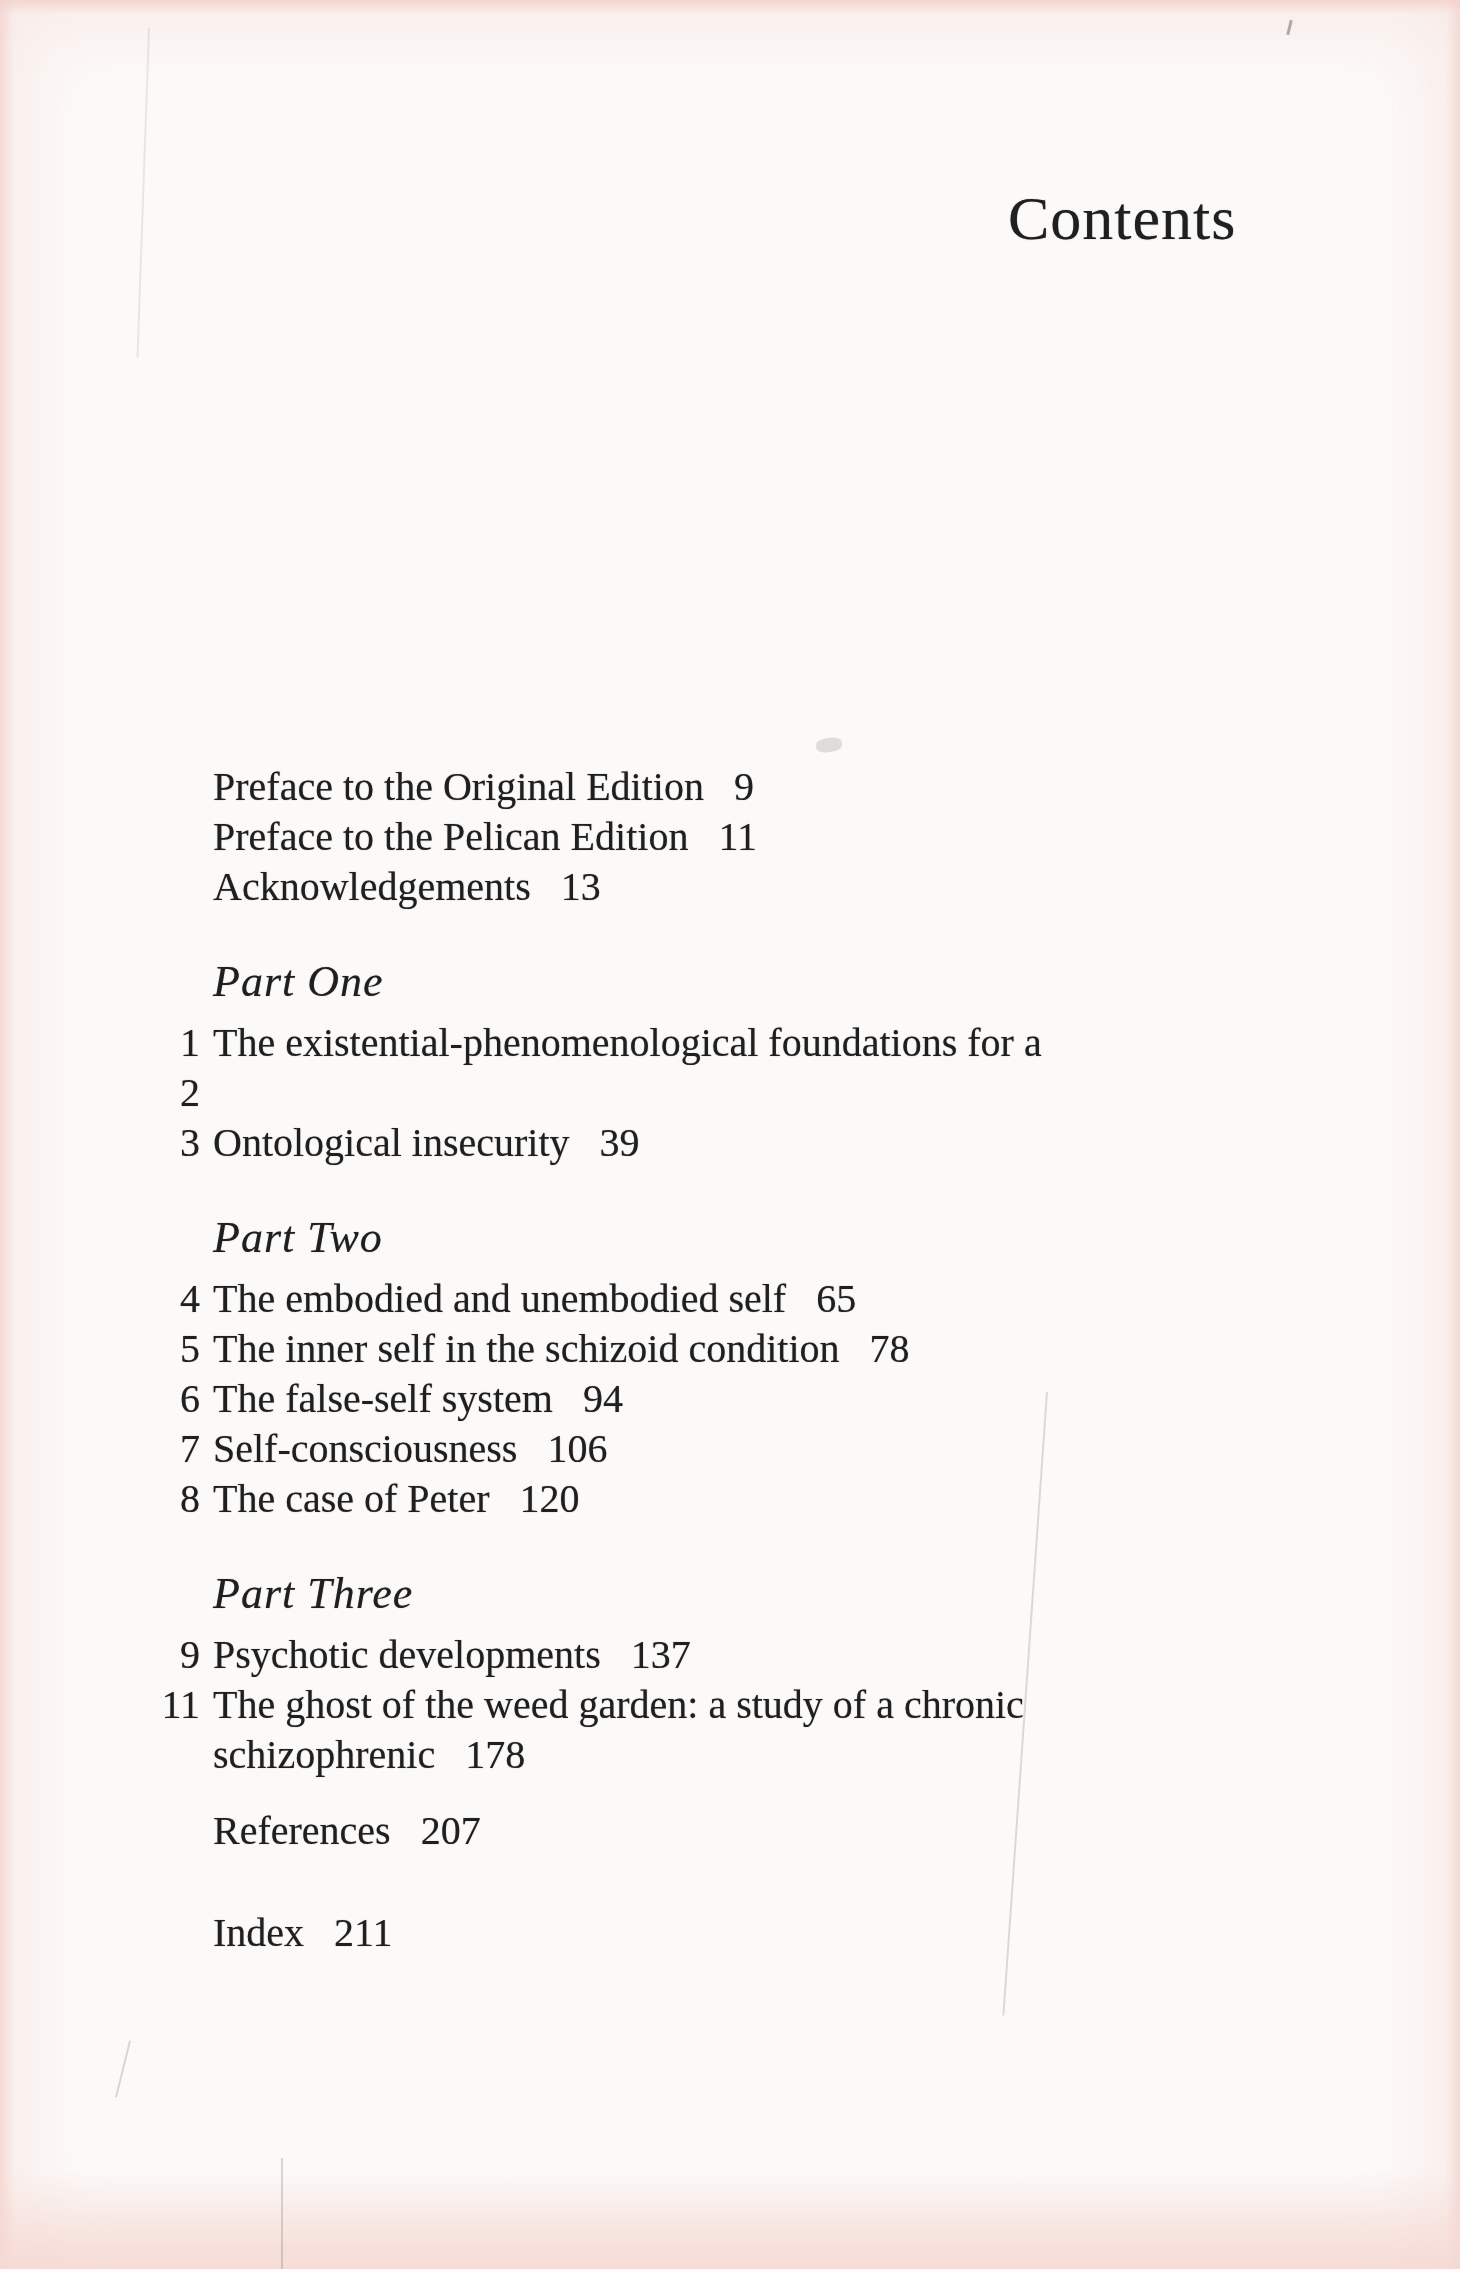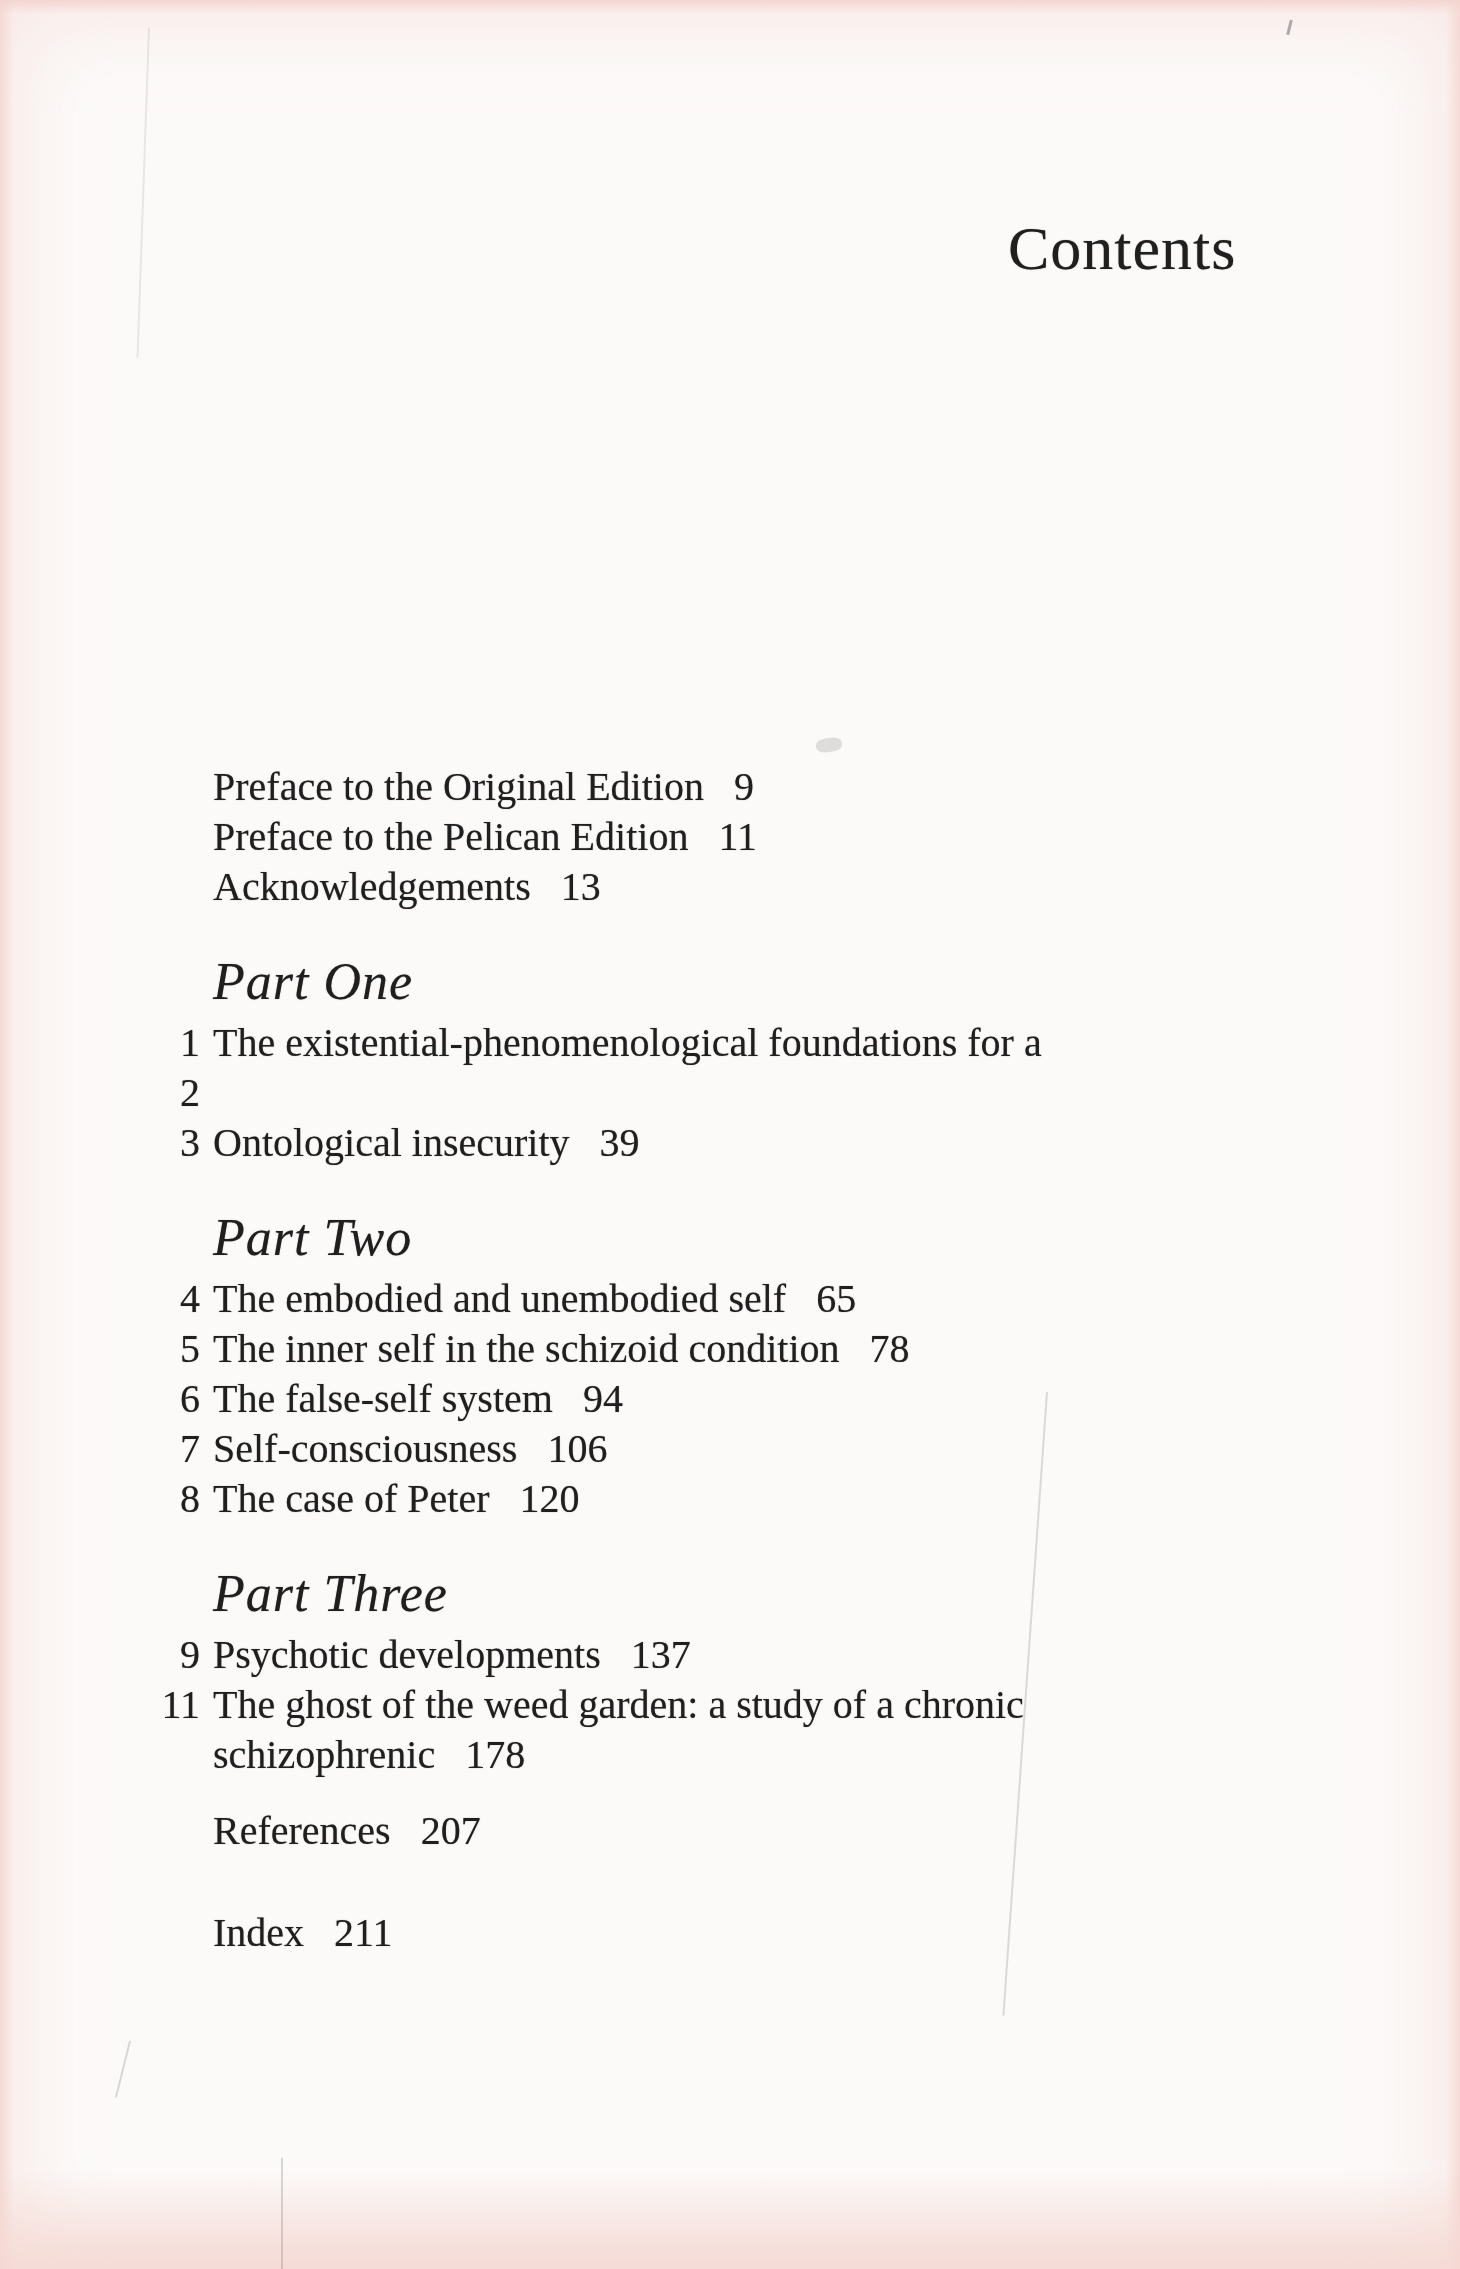--- a/index.html
+++ b/index.html
@@ -45,36 +45,35 @@
   .smudge-preface    { left: 816px; top: 738px; width: 26px; height: 14px; transform: rotate(-8deg); background: rgba(90,90,90,0.18); border-radius: 40%; }
 
   .title {
     position: absolute;
     left: 1008px;
     top: 183px;
     font-size: 62px;
     line-height: 70px;
     letter-spacing: 1px;
     text-shadow: 0 0 1px rgba(20,20,20,0.55);
-    margin-top: 30px;
   }
   .content {
     position: absolute;
     left: 155px;
     top: 762px;
     width: 1190px;
     font-size: 40px;
     line-height: 50px;
     text-shadow: 0 0 1px rgba(20,20,20,0.5);
   }
   .fm-line { margin-left: 58px; white-space: nowrap; }
   .part-heading {
     margin: 42px 0 8px 58px;
     font-style: italic;
-    font-size: 52px;
+    font-size: 44px;
     line-height: 56px;
     letter-spacing: 1px;
   }
   .chap { display: flex; align-items: flex-start; }
   .num {
     flex: 0 0 45px;
     text-align: right;
     margin-right: 13px;
     white-space: nowrap;
   }

